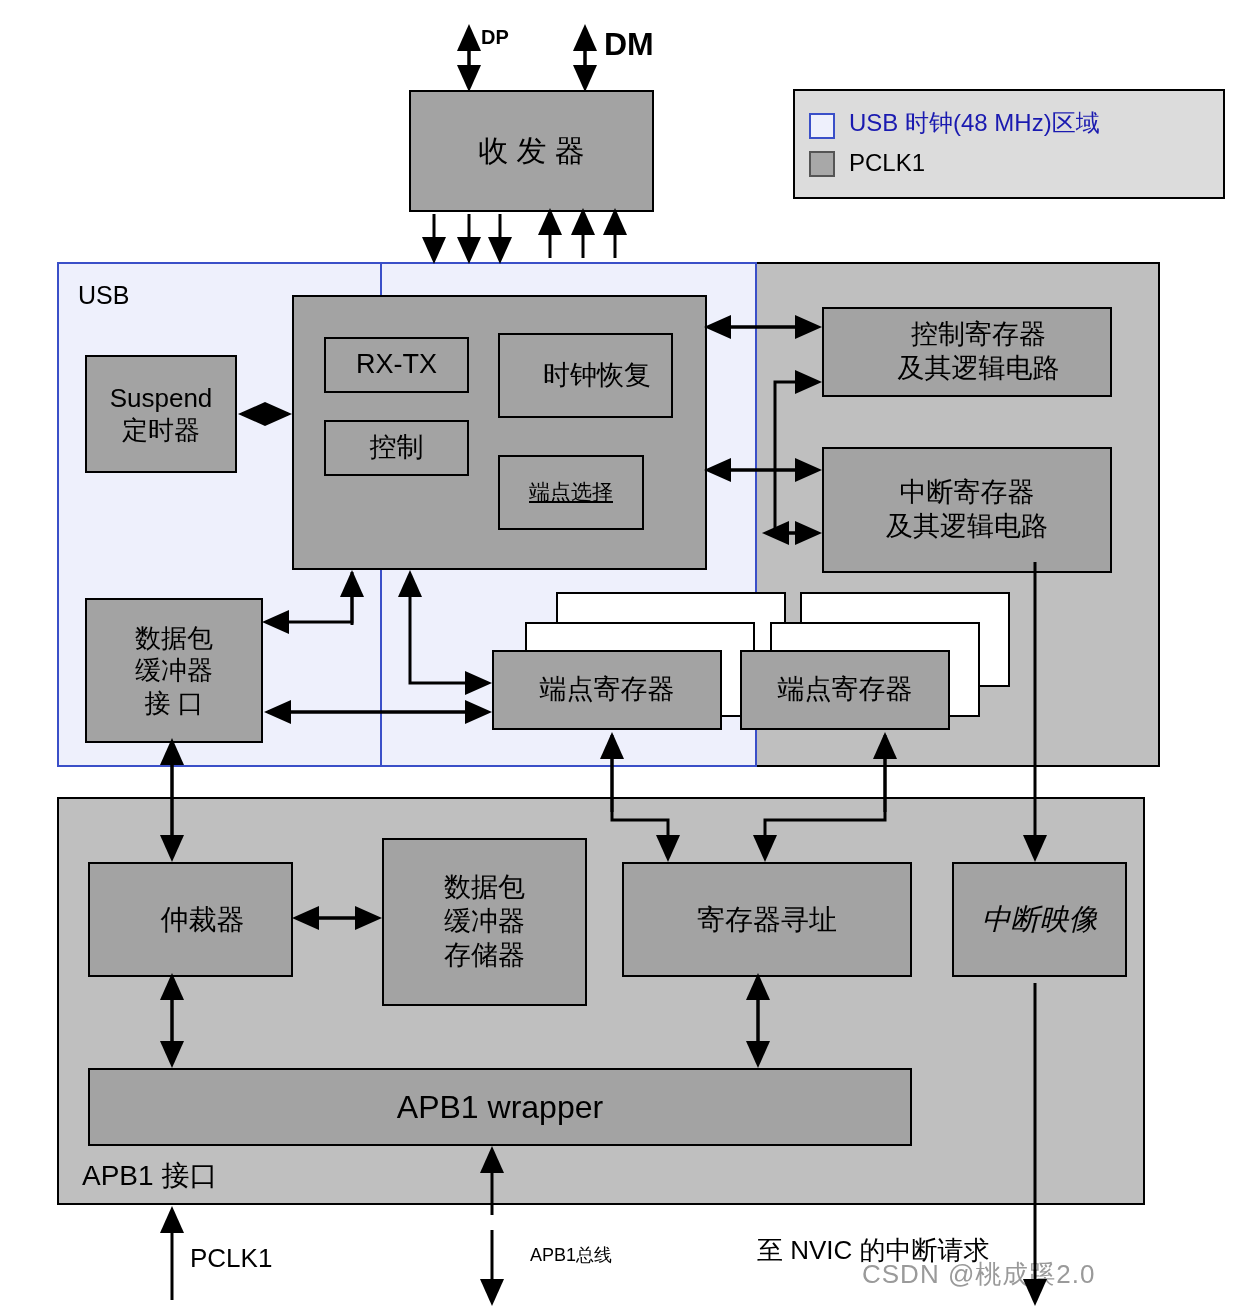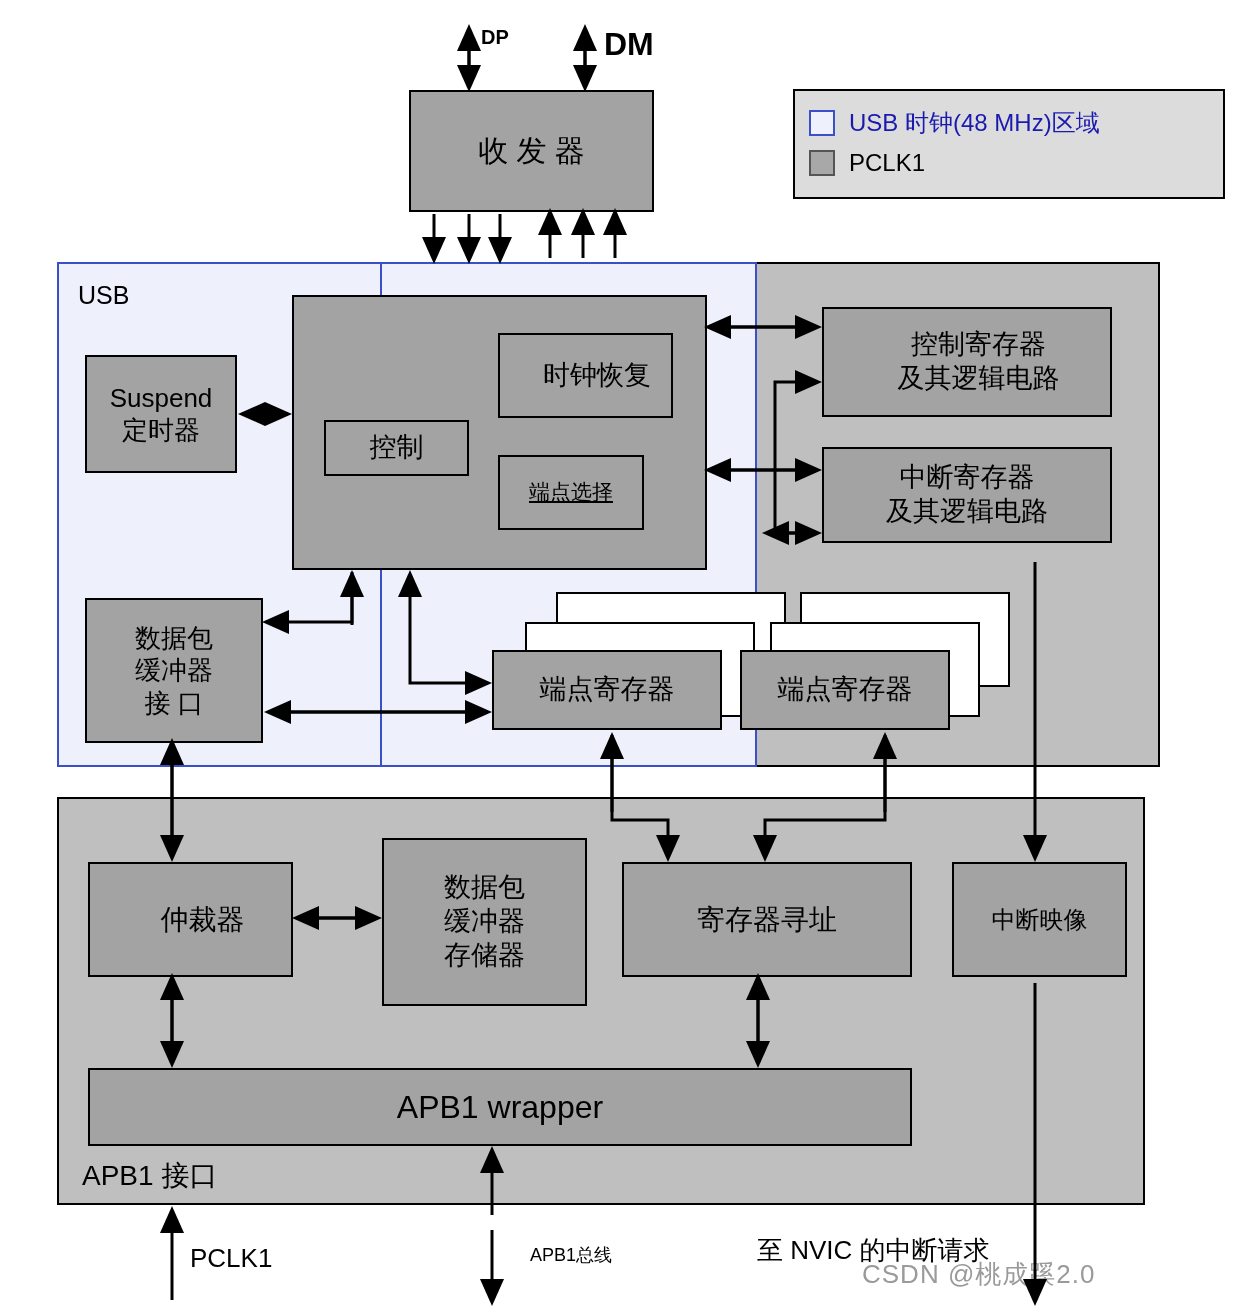--- a/index.html
+++ b/index.html
@@ -51,21 +51,21 @@
   }
   .legend {
     position: absolute;
     box-sizing: border-box;
     border: 2px solid #000;
     background: #dcdcdc;
     padding: 10px 14px;
   }
   .legend-row {
     display: flex;
-    align-items: center;
+    align-items: flex-end;
     margin: 6px 0 10px 0;
   }
   .swatch {
     width: 26px;
     height: 26px;
     box-sizing: border-box;
     margin-right: 14px;
   }
   .sw-usb { border: 2px solid #3a4fc8; background: #eef0fc; }
   .sw-pclk { border: 2px solid #555; background: #a8a8a8; }
@@ -132,54 +132,55 @@
     <div class="legend-row">
       <span class="swatch sw-pclk"></span>
       <span class="legend-text dark">PCLK1</span>
     </div>
   </div>
 
   <div class="box" style="left:409px; top:90px; width:245px; height:122px; font-size:30px;">收 发 器</div>
 
   <div class="box" style="left:292px; top:295px; width:415px; height:275px;"></div>
 
+  <div class="box" style="left:324px; top:337px; width:145px; height:56px; font-size:27px;">RX-TX</div>
   <div class="box" style="left:324px; top:420px; width:145px; height:56px; font-size:27px;">控制</div>
   <div class="box" style="left:498px; top:333px; width:175px; height:85px; font-size:27px;padding-left:23px;">时钟恢复</div>
   <div class="box" style="left:498px; top:455px; width:146px; height:75px; font-size:21px;text-decoration:underline;">端点选择</div>
 
   <div class="box" style="left:85px; top:355px; width:152px; height:118px; font-size:26px;">Suspend
 定时器</div>
 
   <div class="box" style="left:85px; top:598px; width:178px; height:145px; font-size:26px;">数据包
 缓冲器
 接 口</div>
 
-  <div class="box" style="left:822px; top:307px; width:290px; height:110px; font-size:27px;padding-left:23px;">控制寄存器
+  <div class="box" style="left:822px; top:307px; width:290px; height:90px; font-size:27px;padding-left:23px;">控制寄存器
 及其逻辑电路</div>
 
-  <div class="box" style="left:822px; top:447px; width:290px; height:96px; font-size:27px;">中断寄存器
+  <div class="box" style="left:822px; top:447px; width:290px; height:126px; font-size:27px;">中断寄存器
 及其逻辑电路</div>
 
   <div class="stack-shadow" style="left:556px; top:592px; width:230px; height:95px;"></div>
   <div class="stack-shadow" style="left:525px; top:622px; width:230px; height:95px;"></div>
   <div class="stack-shadow" style="left:800px; top:592px; width:210px; height:95px;"></div>
   <div class="stack-shadow" style="left:770px; top:622px; width:210px; height:95px;"></div>
 
   <div class="box" style="left:492px; top:650px; width:230px; height:80px; font-size:27px;">端点寄存器</div>
   <div class="box" style="left:740px; top:650px; width:210px; height:80px; font-size:27px;">端点寄存器</div>
 
   <div class="box" style="left:88px; top:862px; width:205px; height:115px; font-size:28px;padding-left:24px;">仲裁器</div>
 
   <div class="box" style="left:382px; top:838px; width:205px; height:168px; font-size:27px;">数据包
 缓冲器
 存储器</div>
 
   <div class="box" style="left:622px; top:862px; width:290px; height:115px; font-size:28px;">寄存器寻址</div>
 
-  <div class="box" style="left:952px; top:862px; width:175px; height:115px; font-size:24px;">中断映像</div>
+  <div class="box" style="left:952px; top:862px; width:175px; height:115px; font-size:29px;font-style:italic;">中断映像</div>
 
   <div class="box" style="left:88px; top:1068px; width:824px; height:78px; font-size:32px;">APB1 wrapper</div>
 
   <svg class="arrows" viewBox="0 0 1250 1312">
     <defs>
       <marker id="ah" markerWidth="10" markerHeight="10" refX="7" refY="4" orient="auto" markerUnits="strokeWidth">
         <path d="M0,0 L9,4 L0,8 z" fill="#000"></path>
       </marker>
       <marker id="ah2" markerWidth="10" markerHeight="10" refX="7" refY="4" orient="auto" markerUnits="strokeWidth">
         <path d="M0,0 L9,4 L0,8 z" fill="#000"></path>

